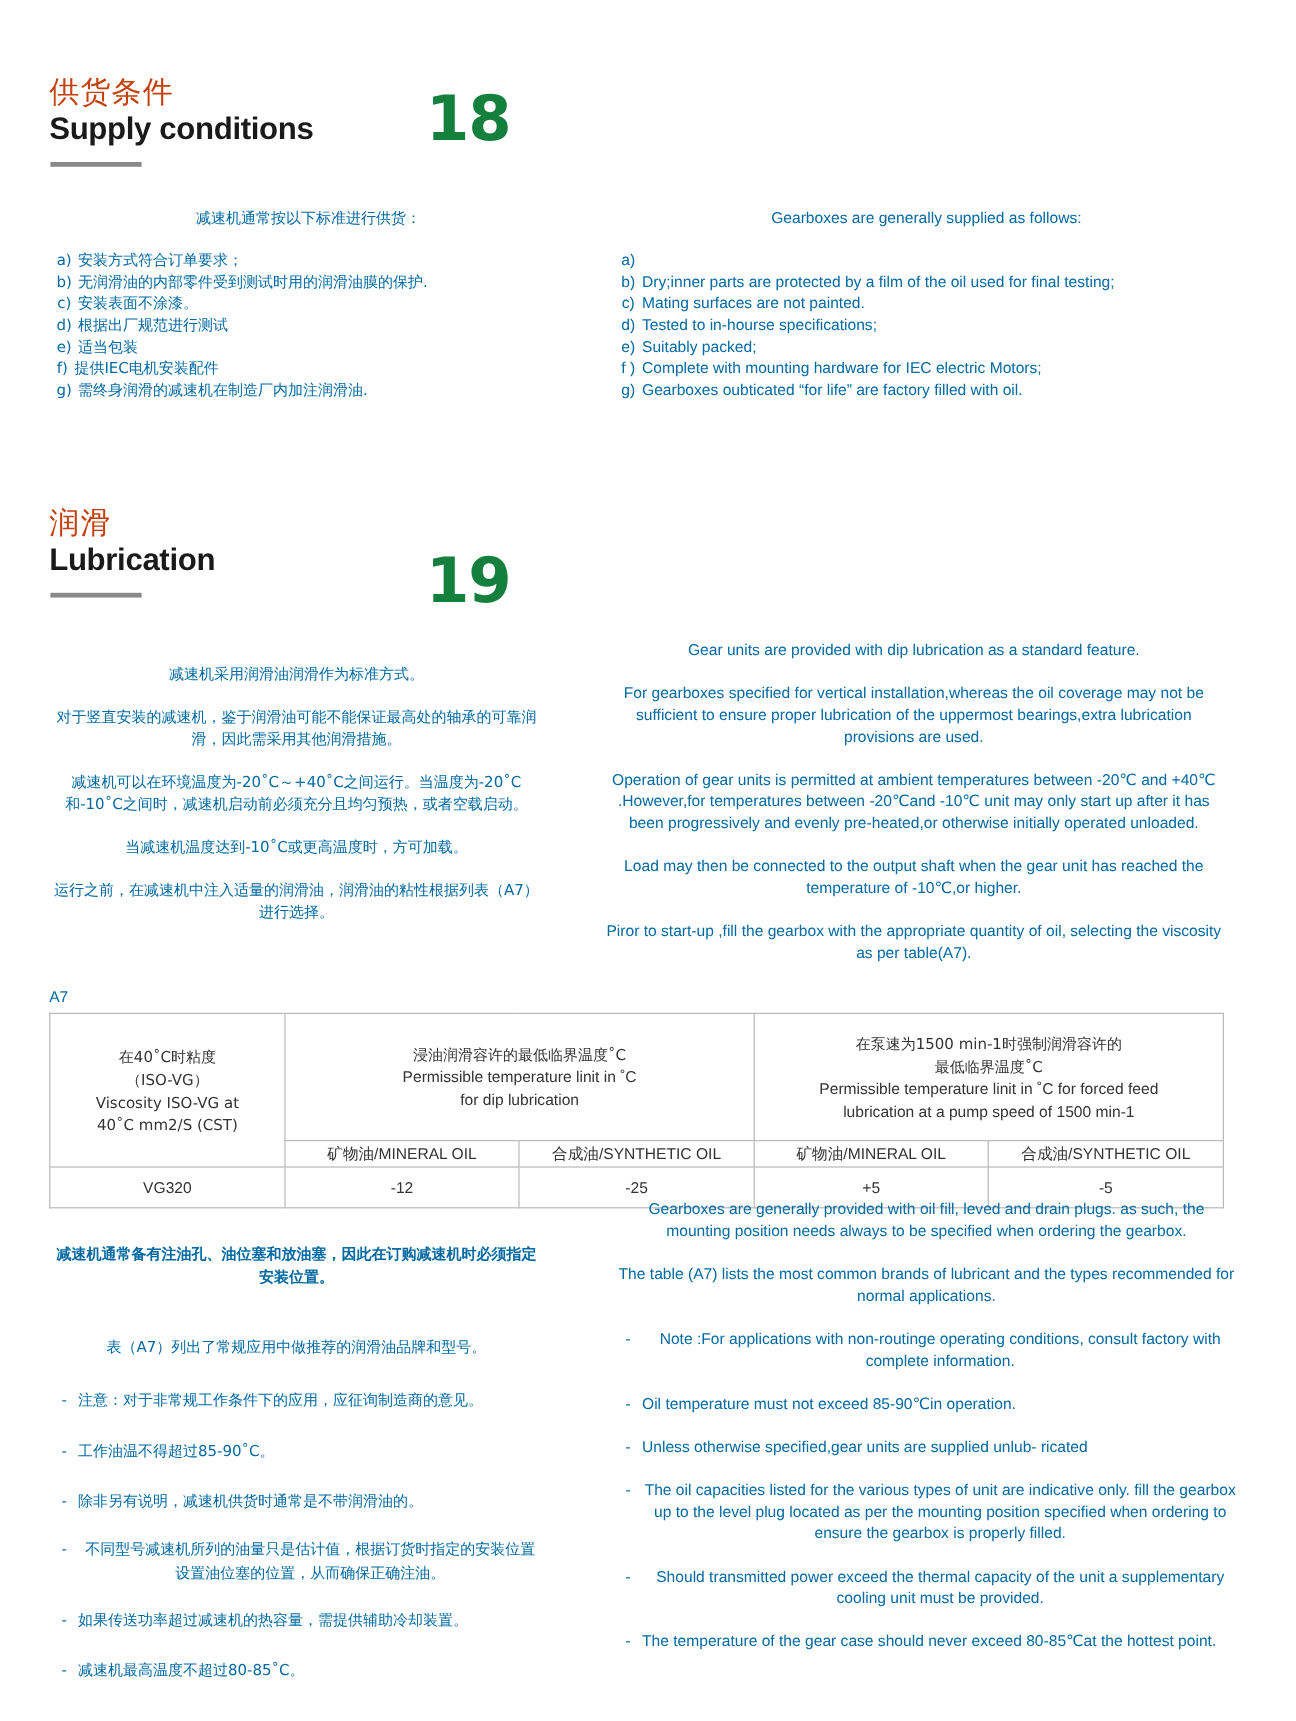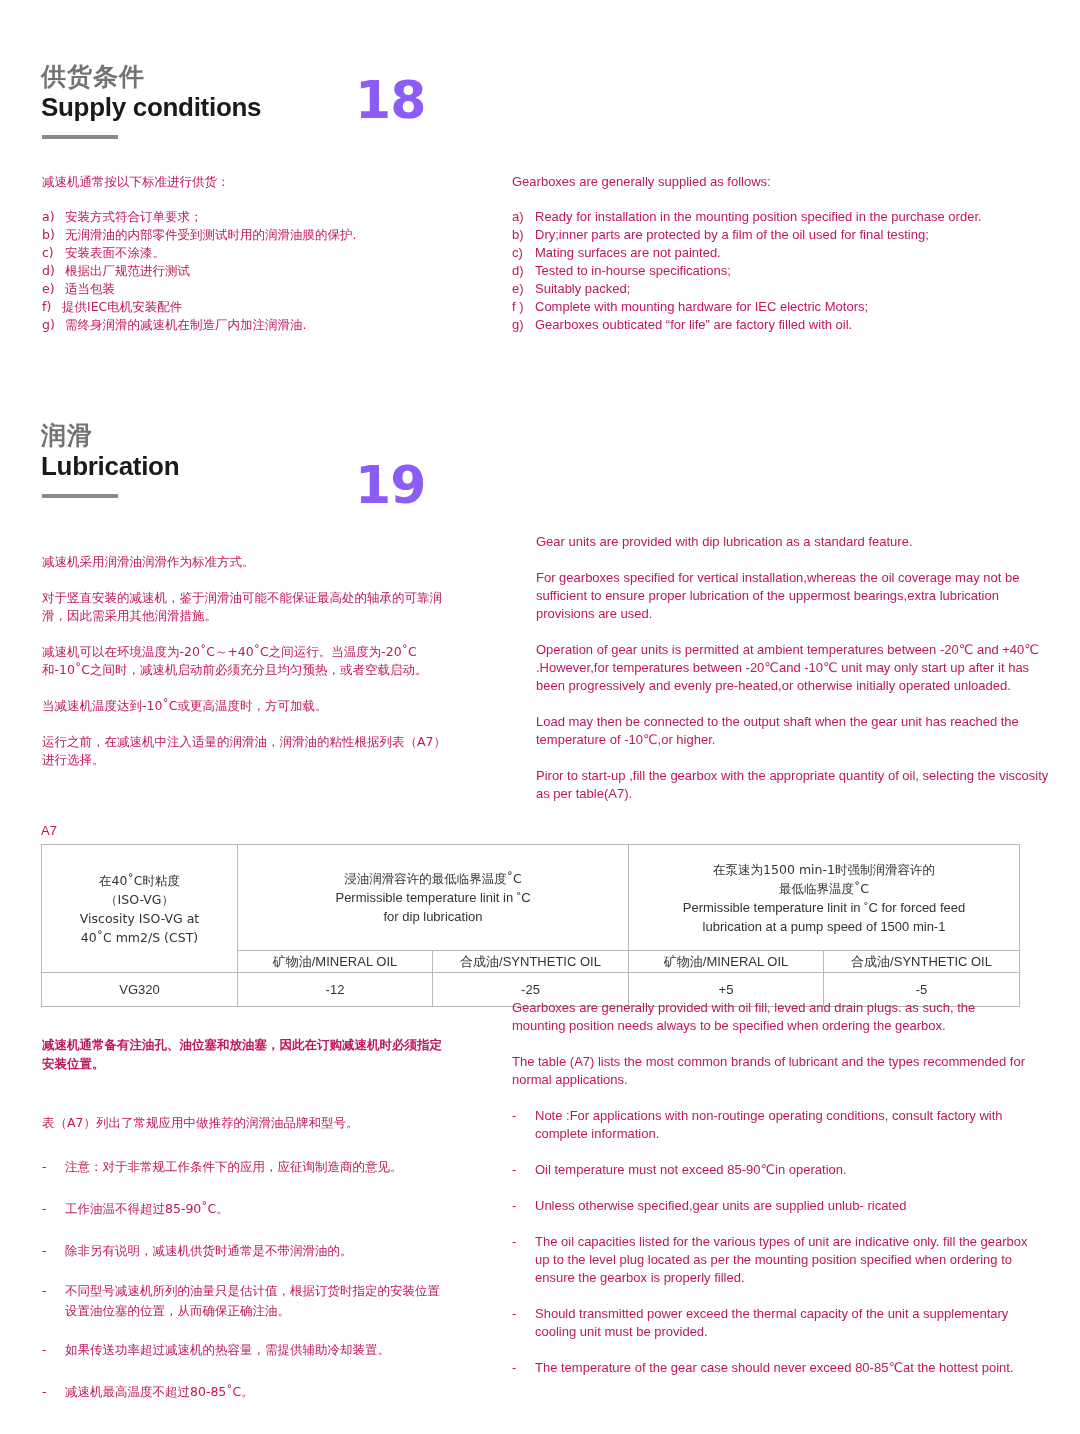--- a/index.html
+++ b/index.html
@@ -4,26 +4,26 @@
 <style>
   html, body { margin: 0; padding: 0; background: #ffffff; }
   body {
     width: 1080px; height: 1434px; position: relative; overflow: hidden;
     font-family: "Liberation Sans", "DejaVu Sans", sans-serif;
     color: #333333;
   }
   .abs { position: absolute; }
 
   
-  .sec-cn { font-family: "DejaVu Sans", sans-serif; font-weight: bold; font-size: 25px; color: #737373; letter-spacing: 1px; }
+  .sec-cn { font-family: "DejaVu Sans", sans-serif; font-weight: normal; font-size: 25px; color: #c2410c; letter-spacing: 1px; }
   .sec-en { font-family: Liberation Sans, sans-serif; font-weight: bold; font-size: 26px; color: #1a1a1a; letter-spacing: -0.3px; }
-  .sec-num { font-family: "DejaVu Sans", sans-serif; font-weight: bold; font-size: 52px; color: #8b5cf6; letter-spacing: -1px; }
+  .sec-num { font-family: "DejaVu Sans", sans-serif; font-weight: bold; font-size: 52px; color: #15803d; letter-spacing: -1px; }
   .sec-rule { height: 4px; width: 76px; background: #8a8a8a; }
 
-  .txt { font-size: 13px; line-height: 18px; color: #be185d; }
+  .txt { font-size: 13px; line-height: 18px; color: #0369a1; text-align: center; }
   .cn  { font-family: "DejaVu Sans", sans-serif; font-size: 12.5px; }
 
   .list { margin: 0; padding: 0; list-style: none; }
   .list li { display: flex; }
   .list .mk { width: 23px; flex: none; }
 
   .para { margin: 0 0 18px 0; }
 
   .dash-list { margin: 0; padding: 0; list-style: none; }
   .dash-list li { display: flex; margin-bottom: 18px; }
@@ -76,21 +76,20 @@
   <li>
       <span class="mk">g)</span>
       <span>需终身润滑的减速机在制造厂内加注润滑油.</span>
     </li>
 </ul>
 
 <div class="abs txt" style="left:512px; top:173px; width:520px;">Gearboxes are generally supplied as follows:</div>
 <ul class="abs list txt" style="left:512px; top:208px; width:530px;">
   <li>
       <span class="mk">a)</span>
-      <span>Ready for installation in the mounting position  specified in the purchase order.</span>
     </li>
   <li>
       <span class="mk">b)</span>
       <span>Dry;inner parts are protected by a film of the oil used for final testing;</span>
     </li>
   <li>
       <span class="mk">c)</span>
       <span>Mating surfaces are not painted.</span>
     </li>
   <li>
@@ -117,21 +116,21 @@
 <div class="abs sec-rule" style="left:42px; top:494px;"></div>
 
 <div class="abs txt cn" style="left:42px; top:553px; width:410px;">
   <p class="para">减速机采用润滑油润滑作为标准方式。</p>
   <p class="para">对于竖直安装的减速机，鉴于润滑油可能不能保证最高处的轴承的可靠润滑，因此需采用其他润滑措施。</p>
   <p class="para">减速机可以在环境温度为-20˚C～+40˚C之间运行。当温度为-20˚C和-10˚C之间时，减速机启动前必须充分且均匀预热，或者空载启动。</p>
   <p class="para">当减速机温度达到-10˚C或更高温度时，方可加载。</p>
   <p class="para">运行之前，在减速机中注入适量的润滑油，润滑油的粘性根据列表（A7）进行选择。</p>
 </div>
 
-<div class="abs txt" style="left:536px; top:533px; width:515px;">
+<div class="abs txt" style="left:504px; top:533px; width:515px;">
   <p class="para">Gear units are provided with dip lubrication as a standard feature.</p>
   <p class="para">For gearboxes specified for vertical installation,whereas the oil coverage may not be sufficient to ensure proper lubrication of the uppermost bearings,extra lubrication provisions are used.</p>
   <p class="para">Operation of gear units is permitted at ambient temperatures between -20℃ and +40℃ .However,for temperatures between -20℃and -10℃ unit may only start up after it has been progressively and evenly pre-heated,or otherwise initially operated unloaded.</p>
   <p class="para">Load may then be connected to the output shaft when the gear unit has reached the temperature of -10℃,or higher.</p>
   <p class="para">Piror to start-up ,fill the gearbox with the appropriate quantity of oil, selecting the viscosity as per table(A7).</p>
 </div>
 
 <div class="abs txt" style="left:41px; top:822px;">A7</div>
 <table class="abs a7" style="left:41px; top:844px; width:978px;">
   <colgroup>

